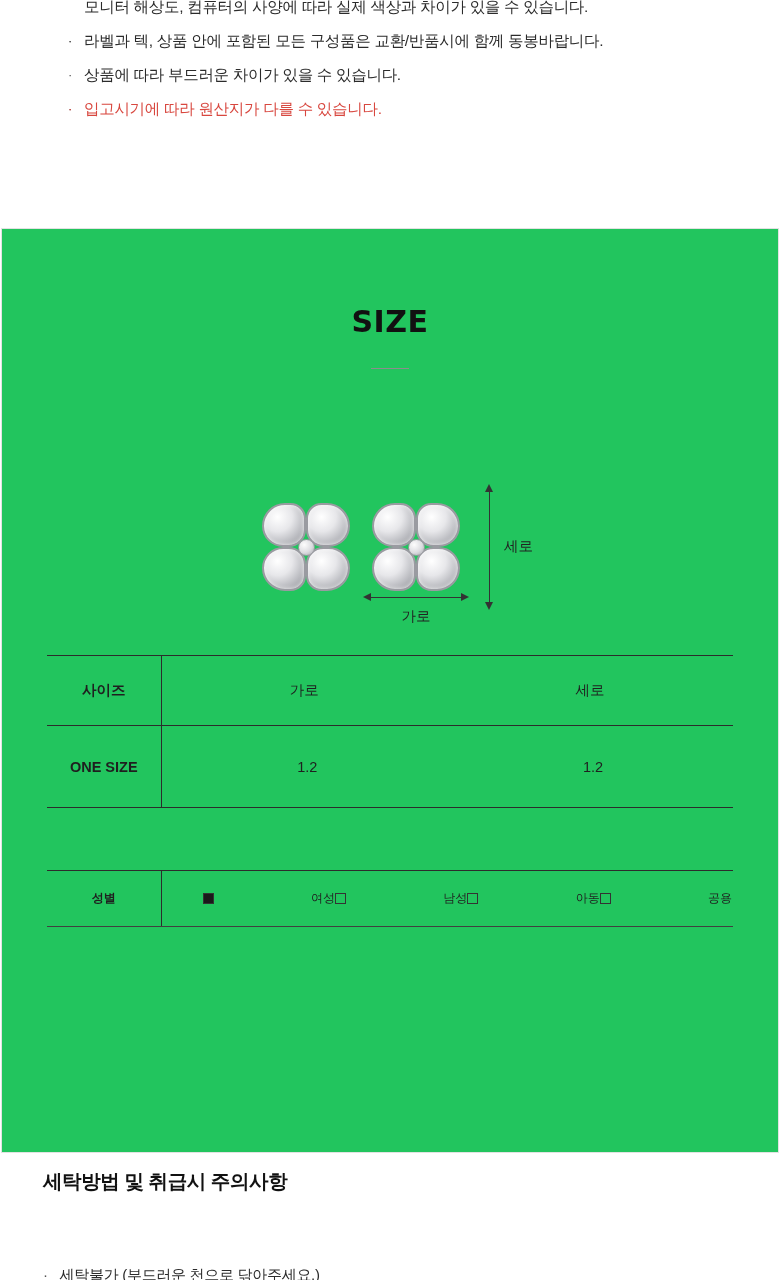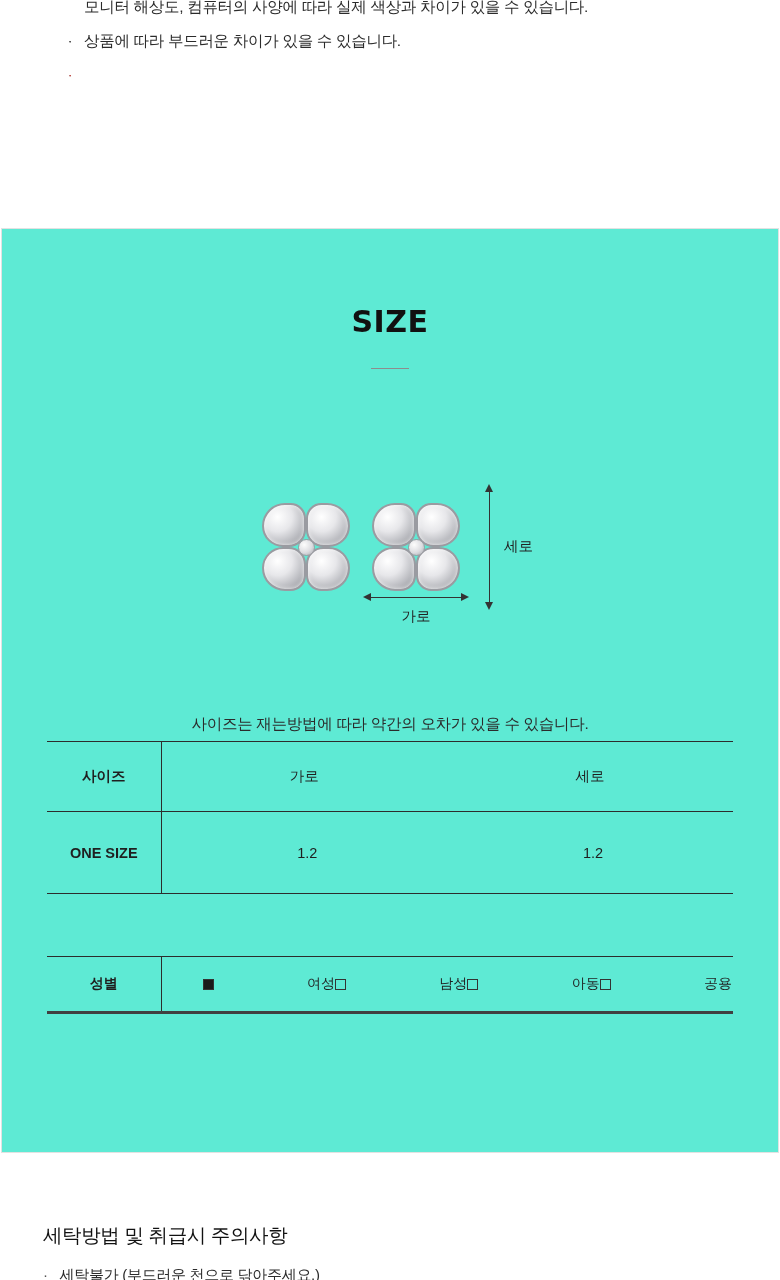--- a/index.html
+++ b/index.html
@@ -48,21 +48,21 @@
   }
 
   
   .size-card {
     position: absolute;
     top: 228px;
     left: 1px;
     width: 778px;
     height: 925px;
     border: 1px solid #e2e2e2;
-    background: #5eead4;
+    background: #22c55e;
   }
   .size-title {
     text-align: center;
     font-size: 30px;
     font-weight: bold;
     letter-spacing: 0.5px;
     color: #111;
     margin-top: 75px;
     font-family: "DejaVu Sans", sans-serif;
   }
@@ -205,23 +205,23 @@
   table.size-table tbody td { height: 82px; padding-left: 7px; }
 
   table.gender-table {
     margin: 62px auto 0;
     width: 686px;
     border-collapse: collapse;
     table-layout: fixed;
   }
   table.gender-table th, table.gender-table td {
     border-top: 1px solid #2c2c2c;
-    border-bottom: 3px solid #404040;
+    border-bottom: 1px solid #404040;
     height: 56px;
-    font-size: 14px;
+    font-size: 12px;
     color: #1f1f1f;
     margin-top: 28px;
   }
   table.gender-table th.rowhead {
     width: 114px;
     font-weight: bold;
     text-align: center;
     border-right: 1px solid #2c2c2c;
   }
   .gender-cells {
@@ -241,23 +241,23 @@
     height: 11px;
     border: 1px solid #333;
     margin-right: 22px;
   }
   .box.checked { background: #1a1a1a; }
 
   
   .wash-title {
     position: absolute;
     left: 43px;
-    top: 1222px;
+    top: 1168px;
     font-size: 19.5px;
-    font-weight: normal;
+    font-weight: bold;
     letter-spacing: -0.4px;
     color: #111;
   }
   .wash-item {
     position: absolute;
     left: 43px;
     top: 1266px;
     font-size: 15px;
     letter-spacing: -0.3px;
     color: #2b2b2b;
@@ -270,30 +270,32 @@
 <div class="notice-block">
   <div class="notice-item clipped">
     
     <span>모니터 해상도, 컴퓨터의 사양에 따라 실제 색상과 차이가 있을 수 있습니다.</span>
   </div>
   <div class="notice-item">
     <span class="bullet">·</span>
   </div>
   <div class="notice-item">
     <span class="bullet">·</span>
+    <span>라벨과 텍, 상품 안에 포함된 모든 구성품은 교환/반품시에 함께 동봉바랍니다.</span>
   </div>
   <div class="notice-item">
     <span class="bullet">·</span>
     <span>상품에 따라 부드러운 차이가 있을 수 있습니다.</span>
   </div>
   <div class="notice-item">
     <span class="bullet">·</span>
   </div>
   <div class="notice-item warn">
     <span class="bullet">·</span>
+    <span>입고시기에 따라 원산지가 다를 수 있습니다.</span>
   </div>
 </div>
 
 <div class="size-card">
 
   <div class="size-title">SIZE</div>
   <div class="size-rule"></div>
 
   <div class="diagram">
     <div class="flower flower-left">
@@ -311,21 +313,20 @@
       <div class="center"></div>
     </div>
 
     <div class="arrow-v"></div>
     <div class="label-v">세로</div>
 
     <div class="arrow-h"></div>
     <div class="label-h">가로</div>
   </div>
 
-  <div class="size-note">사이즈는 재는방법에 따라 약간의 오차가 있을 수 있습니다.</div>
 
 
   <table class="size-table">
     <thead>
       <tr>
         <th class="rowhead">사이즈</th>
         <th>가로</th>
         <th>세로</th>
       </tr>
     </thead>

